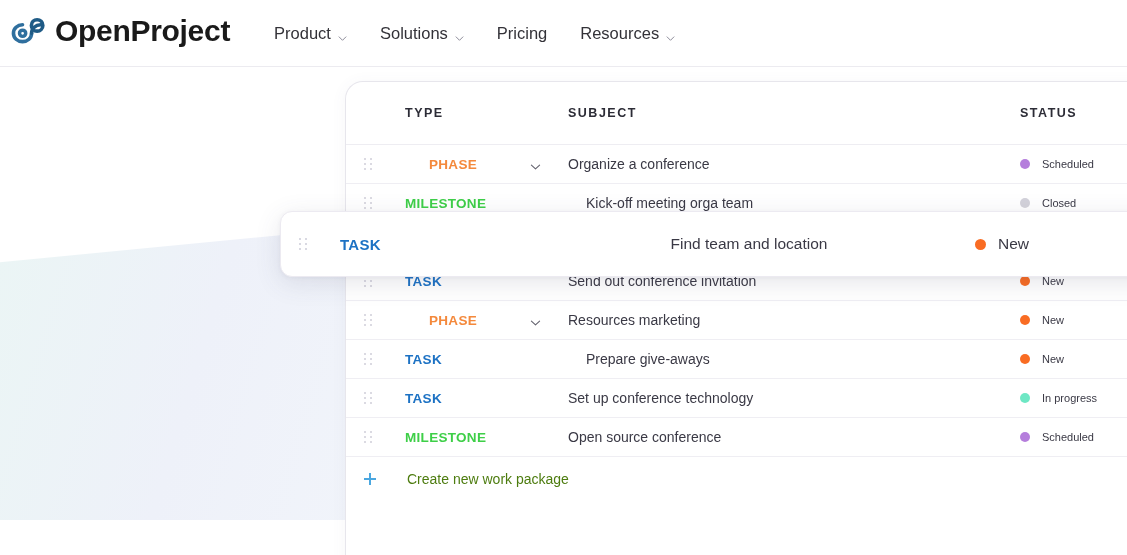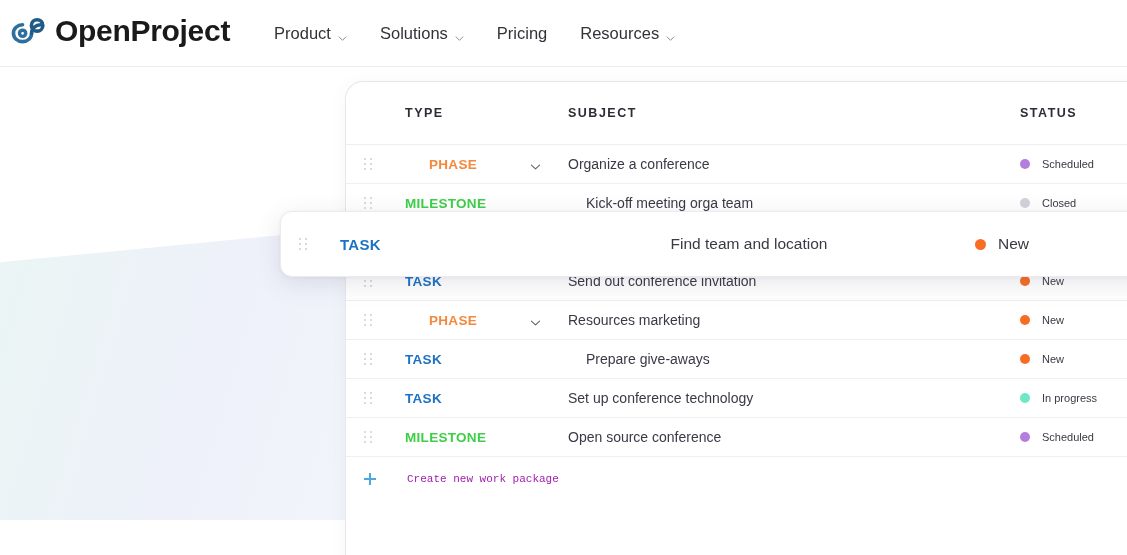--- a/index.html
+++ b/index.html
@@ -122,21 +122,21 @@
     padding-left: 18px;
   }
   .plus {
     width:12px; height:12px; margin-right:31px; position:relative; flex:0 0 12px;
   }
   .plus::before, .plus::after {
     content:""; position:absolute; background:#4aa7e0;
   }
   .plus::before { left:5px; top:0; width:2px; height:12px; }
   .plus::after  { top:5px; left:0; height:2px; width:12px; }
-  .createlink { font-size:11px; color:#a21caf; cursor:pointer;font-family:Liberation Mono, monospace; }
+  .createlink { font-size:14px; color:#4d7c0f; cursor:pointer; }
 
   
   .floatcard {
     position:absolute; left:280px; top:211px;
     width: 920px; height: 66px;
     background:#ffffff;
     border: 1px solid #eceaf1;
     border-radius: 12px;
     box-shadow: 0 6px 26px rgba(70,70,100,0.13), 0 1px 4px rgba(70,70,100,0.06);
     display:flex; align-items:center;

